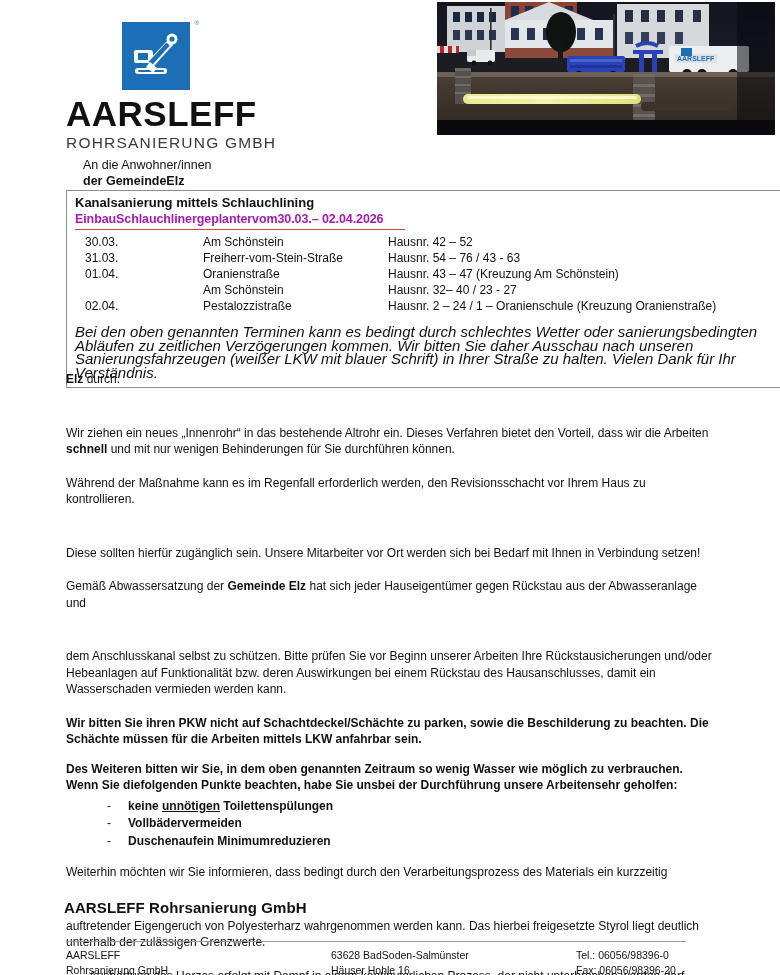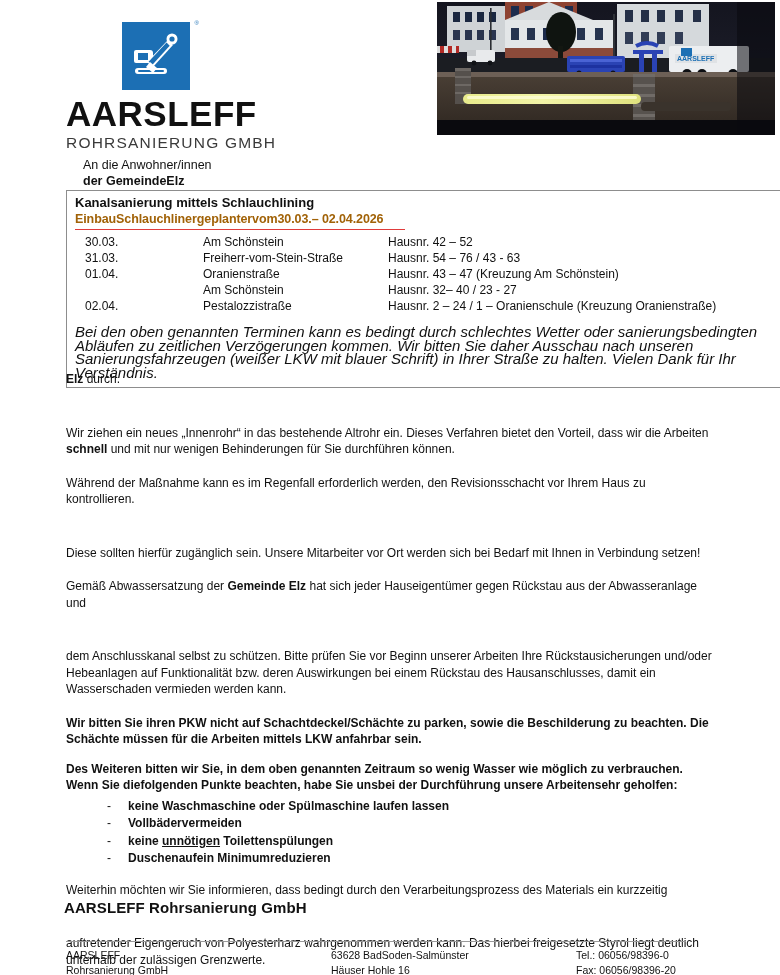--- a/index.html
+++ b/index.html
@@ -94,21 +94,21 @@
   }
   .box-title {
     font-size: 13px;
     font-weight: bold;
     line-height: 17px;
     padding-left: 2px;
   }
   .box-subtitle {
     font-size: 12.5px;
     font-weight: bold;
-    color: #a16207;
+    color: #a21caf;
     line-height: 16px;
     padding-left: 2px;
     letter-spacing: -0.1px;
   }
   .red-rule {
     border: 0;
     border-top: 1.4px solid #e03b3b;
     margin: 2px 0 5px 2px;
     width: 330px;
   }
@@ -414,23 +414,22 @@
   <p class="gap-lg">Diese sollten hierfür zugänglich sein. Unsere Mitarbeiter vor Ort werden sich bei Bedarf mit Ihnen in Verbindung setzen!</p>
 
   <p class="tight"><span>Gemäß Abwassersatzung der </span><b>Gemeinde Elz</b><span> hat sich jeder Hauseigentümer gegen Rückstau aus der Abwasseranlage und</span></p>
   <p class="gap-lg">dem Anschlusskanal selbst zu schützen. Bitte prüfen Sie vor Beginn unserer Arbeiten Ihre Rückstausicherungen und/oder Hebeanlagen auf Funktionalität bzw. deren Auswirkungen bei einem Rückstau des Hausanschlusses, damit ein Wasserschaden vermieden werden kann.</p>
 
   <p class="gap-md"><b>Wir bitten Sie ihren PKW nicht auf Schachtdeckel/Schächte zu parken, sowie die Beschilderung zu beachten. Die Schächte müssen für die Arbeiten mittels LKW anfahrbar sein.</b></p>
 
   <p class="tight"><b>Des Weiteren bitten wir Sie, in dem oben genannten Zeitraum so wenig Wasser wie möglich zu verbrauchen. Wenn Sie diefolgenden Punkte beachten, habe Sie unsbei der Durchführung unsere Arbeitensehr geholfen:</b></p>
 
   <ul class="measures">
-    <li><span>keine Waschmaschine oder Spülmaschine laufen lassen</span><span class="u"></span><span></span></li>
+    <li><span>keine </span><span class="u">unnötigen</span><span> Toilettenspülungen</span></li>
     <li><span>Vollbädervermeiden</span><span class="u"></span><span></span></li>
-    <li><span>keine </span><span class="u">unnötigen</span><span> Toilettenspülungen</span></li>
     <li><span>Duschenaufein Minimumreduzieren</span><span class="u"></span><span></span></li>
   </ul>
 
   <p class="tight">Weiterhin möchten wir Sie informieren, dass bedingt durch den Verarbeitungsprozess des Materials ein kurzzeitig</p>
   <p class="gap-lg">auftretender Eigengeruch von Polyesterharz wahrgenommen werden kann. Das hierbei freigesetzte Styrol liegt deutlich unterhalb der zulässigen Grenzwerte.</p>
 
   <p class="gap-md"><span class="overlap"><span>Die</span><span>Ob</span></span><span> Aushärtung des Harzes erfolgt mit Dampf in einem kontinuierlichen Prozess, der nicht unterbrochen werden darf,</span><br><b>trotz schallgedämmterAggregateundPumpen,könnenGeräuschemissionenauftreten,dieleiderunvermeidbar sind.</b></p>
 
   <p class="gap-md">Bei Fragen wenden Sie sich bitte an den Bauleiter, Herrn Lutz    0175 6981445.</p>
   <p>Wir bitten um Ihr Verständnis, und verbleiben mit freundlichen Grüßen.</p>

